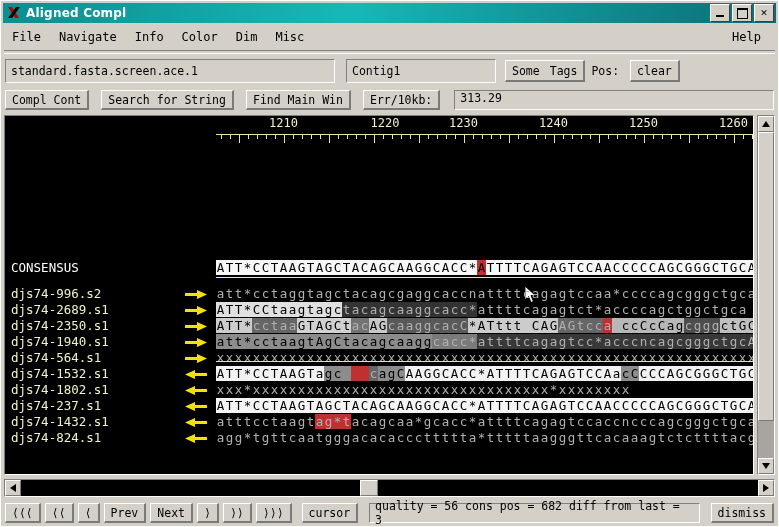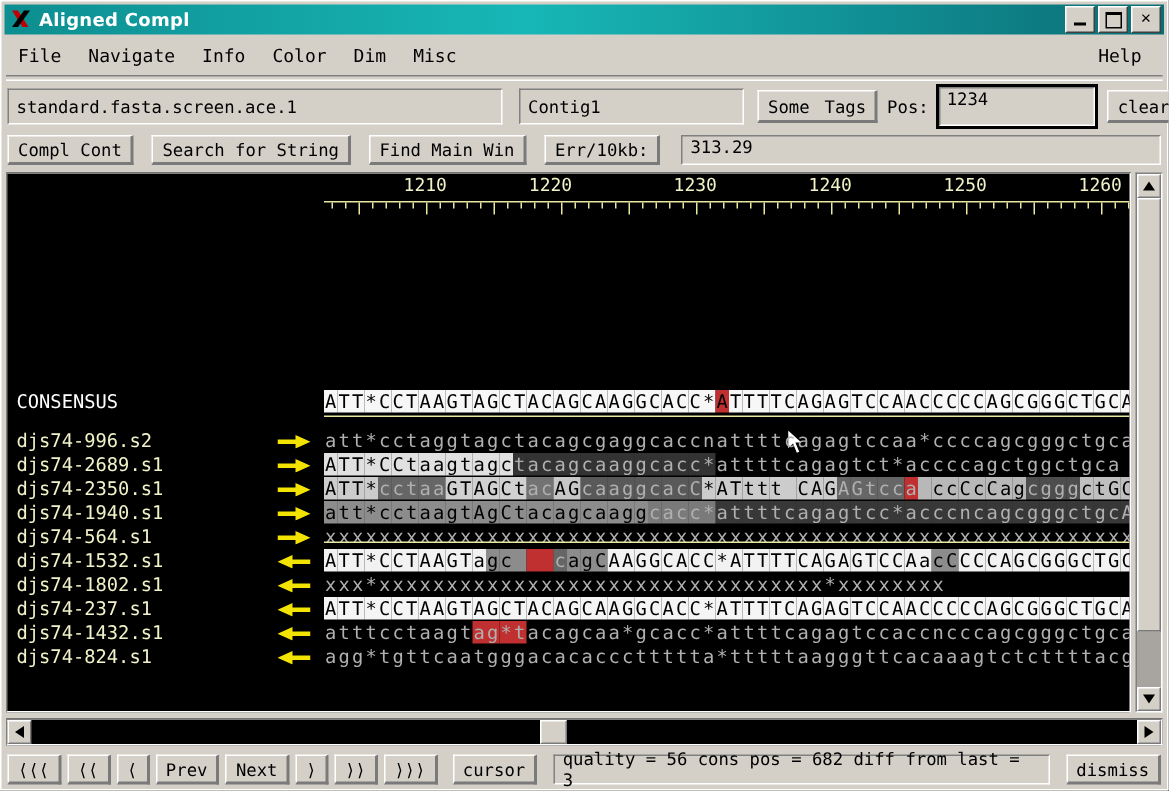--- a/index.html
+++ b/index.html
@@ -167,40 +167,37 @@
   <div class="hsep"></div>
 
   <div class="row1">
     <div class="sunken" id="filename">standard.fasta.screen.ace.1</div>
     <div class="sunken" id="contig">Contig1</div>
     <div class="btn" id="sometags">
       <span>Some</span>
       <span>Tags</span>
     </div>
     <span id="posLabel">Pos:</span>
-    <div id="posfieldwrap">
-      <div id="posfield">1234</div>
-    </div>
     <div class="btn" id="clearbtn">clear</div>
   </div>
 
   <div class="row2">
     <div class="btn">Compl Cont</div>
     <div class="btn">Search for String</div>
     <div class="btn">Find Main Win</div>
     <div class="btn">Err/10kb:</div>
     <div class="sunken" id="errval">313.29</div>
   </div>
 
   <div class="canvaswrap">
     <div class="canvas" id="canvas">
       <div class="ruler" id="ruler">
         <div class="rulbase"></div>
       <div class="rulnum" style="left: 278.5px;">1210</div>
-          <div class="rulnum" style="left: 362px;">1220</div>
+          <div class="rulnum" style="left: 380px;">1220</div>
           <div class="rulnum" style="left: 458.5px;">1230</div>
           <div class="rulnum" style="left: 548.5px;">1240</div>
           <div class="rulnum" style="left: 638.5px;">1250</div>
           <div class="rulnum" style="left: 728.5px;">1260</div>
           <div class="tick" style="left: 215.5px; height: 4px;"></div>
           <div class="tick" style="left: 224.5px; height: 4px;"></div>
           <div class="tick" style="left: 233.5px; height: 8px;"></div>
           <div class="tick" style="left: 242.5px; height: 4px;"></div>
           <div class="tick" style="left: 251.5px; height: 4px;"></div>
           <div class="tick" style="left: 260.5px; height: 4px;"></div>

